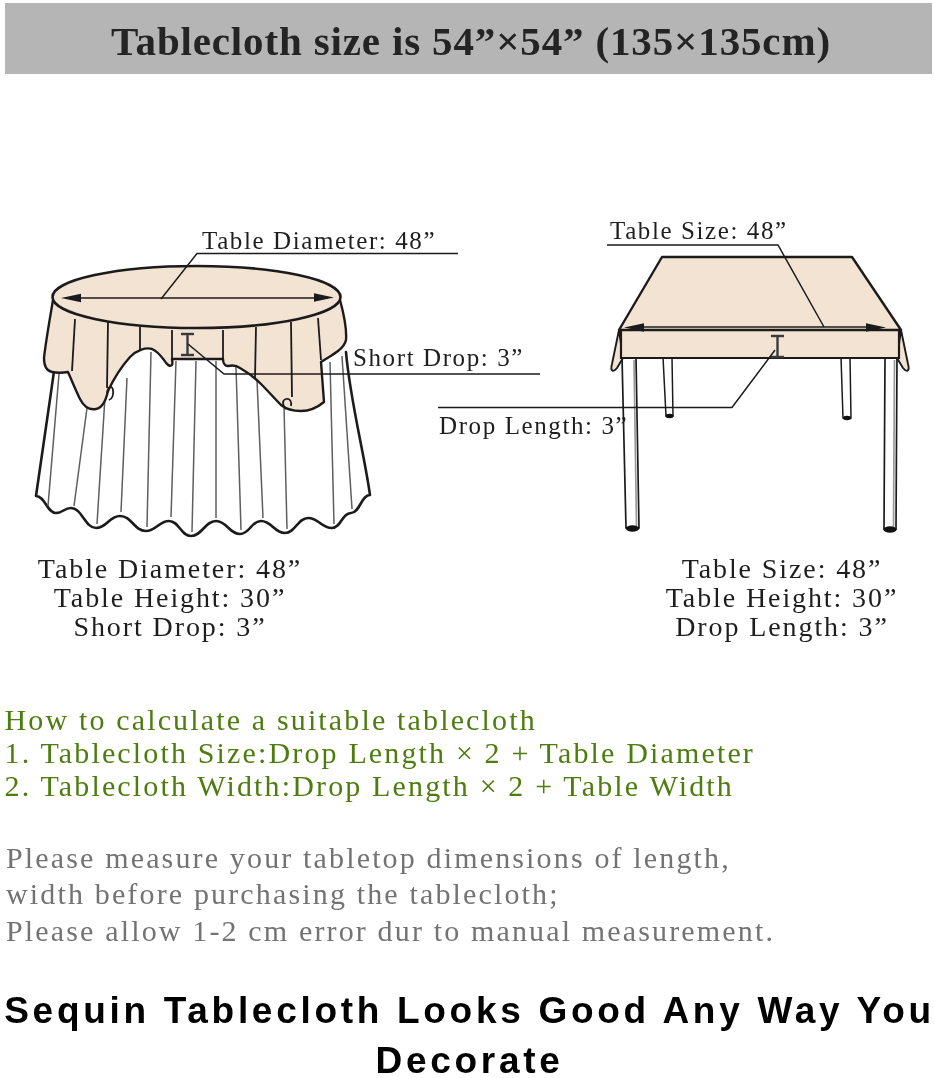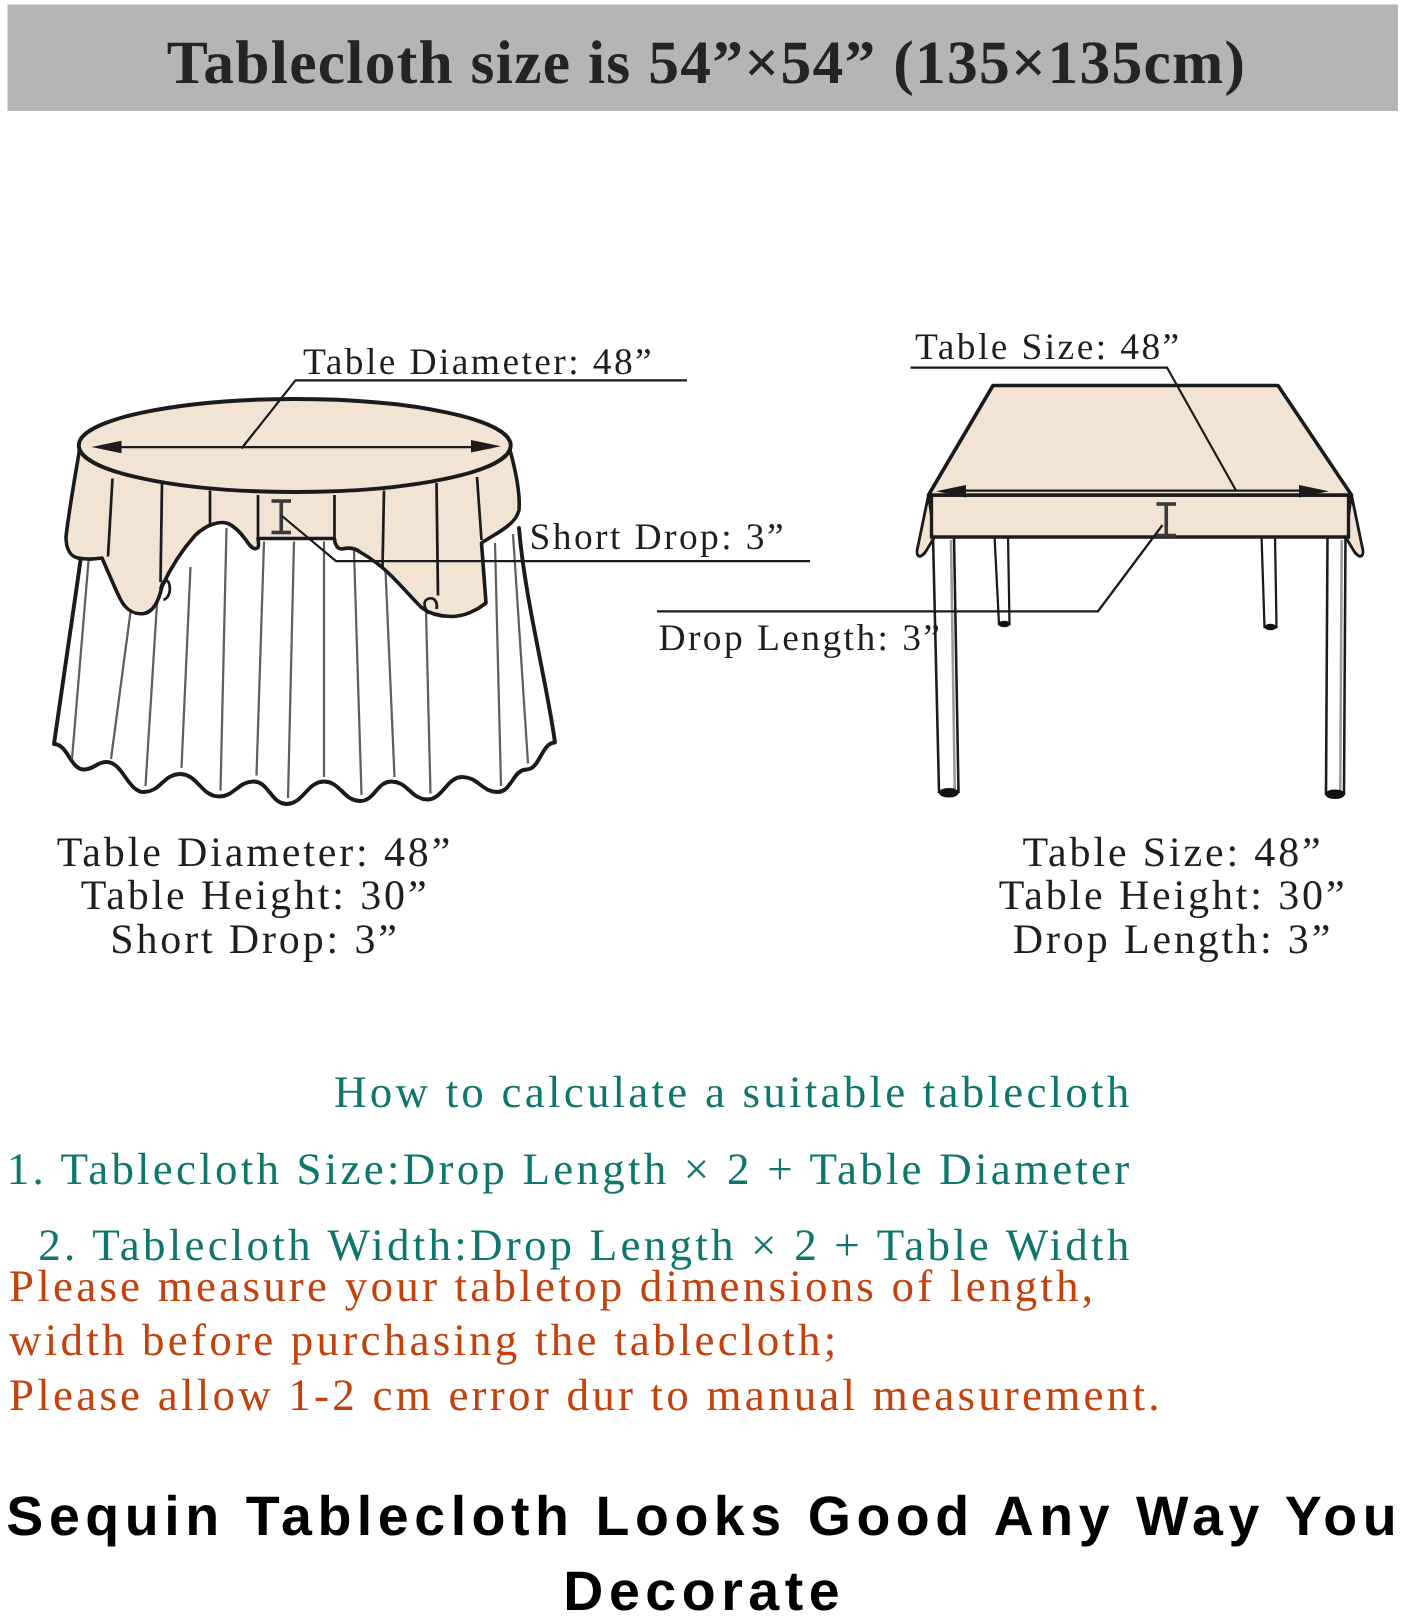--- a/index.html
+++ b/index.html
@@ -135,17 +135,17 @@
   <text x="202" y="249">Table Diameter: 48”</text>
   <text x="353" y="366">Short Drop: 3”</text>
   <text x="610" y="239">Table Size: 48”</text>
   <text x="439" y="433.5">Drop Length: 3”</text>
 </g>
 </svg>
 
 <div class="abs" style="left:20px;top:554px;width:300px;text-align:center;font-size:28px;line-height:29px;letter-spacing:1.9px;color:#1e1e1e;">Table Diameter: 48”<br>Table Height: 30”<br>Short Drop: 3”</div>
 <div class="abs" style="left:632px;top:554px;width:300px;text-align:center;font-size:28px;line-height:29px;letter-spacing:1.9px;color:#1e1e1e;">Table Size: 48”<br>Table Height: 30”<br>Drop Length: 3”</div>
 
-<div class="abs" style="left:4.5px;top:702.6px;font-size:30px;line-height:51px;letter-spacing:2.15px;color:#0f766e;text-align:right;">How to calculate a suitable tablecloth<br>1. Tablecloth Size:Drop Length × 2 + Table Diameter<br>2. Tablecloth Width:Drop Length × 2 + Table Width</div>
+<div class="abs" style="left:4.5px;top:702.6px;font-size:30px;line-height:33px;letter-spacing:2.15px;color:#4d7c0f;">How to calculate a suitable tablecloth<br>1. Tablecloth Size:Drop Length × 2 + Table Diameter<br>2. Tablecloth Width:Drop Length × 2 + Table Width</div>
 
-<div class="abs" style="left:6px;top:839.6px;font-size:30px;line-height:36.5px;letter-spacing:2.15px;color:#c2410c;">Please measure your tabletop dimensions of length,<br>width before purchasing the tablecloth;<br>Please allow 1-2 cm error dur to manual measurement.</div>
+<div class="abs" style="left:6px;top:839.6px;font-size:30px;line-height:36.5px;letter-spacing:2.15px;color:#737373;">Please measure your tabletop dimensions of length,<br>width before purchasing the tablecloth;<br>Please allow 1-2 cm error dur to manual measurement.</div>
 
 <div class="abs" style="left:2.5px;top:986.2px;width:934px;text-align:center;font-family:'Liberation Sans',sans-serif;font-weight:bold;font-size:37px;line-height:49.5px;letter-spacing:3.7px;color:#000000;">Sequin Tablecloth Looks Good Any Way You<br>Decorate</div>
 
 </body></html>

